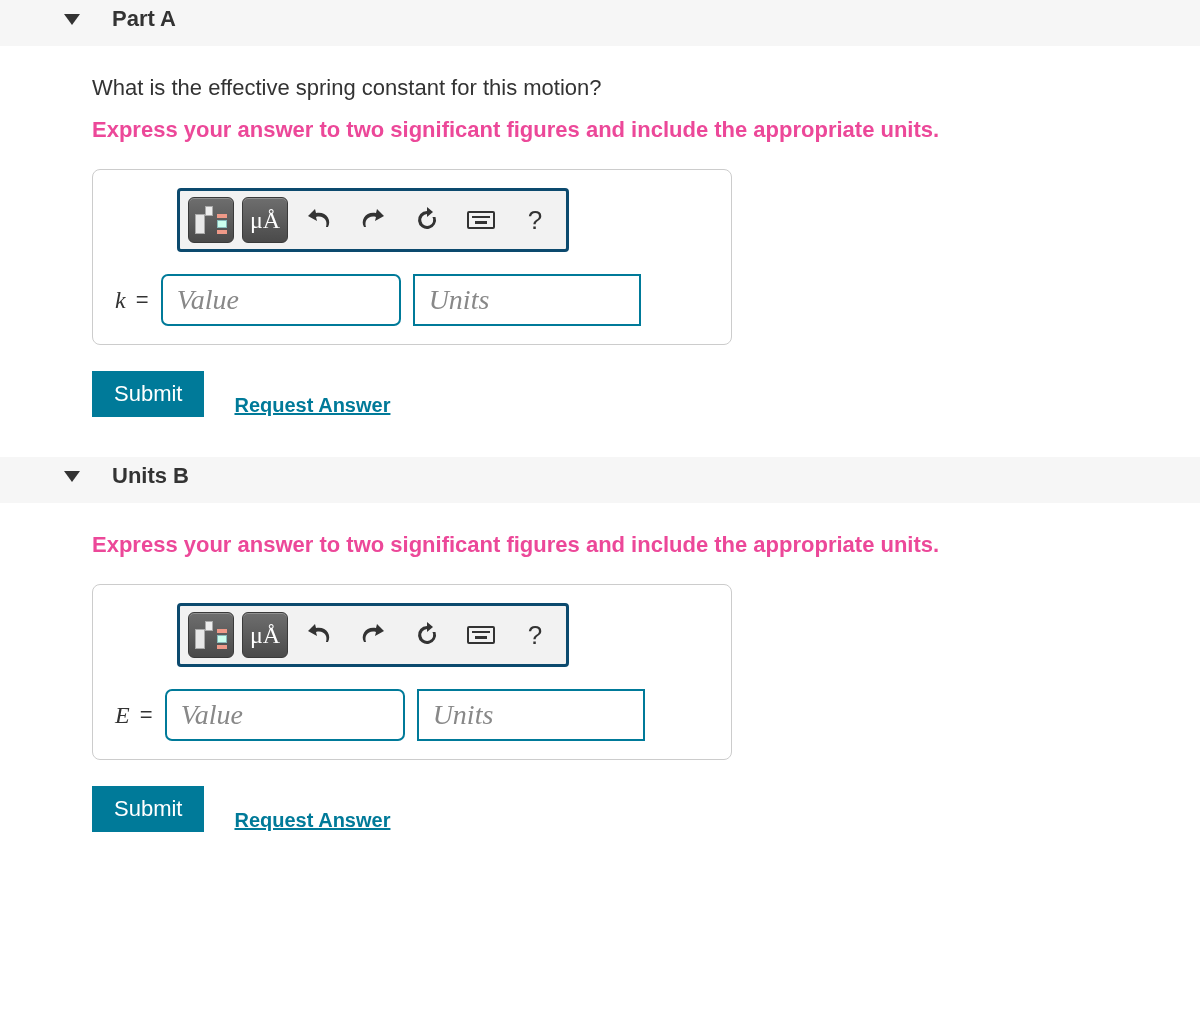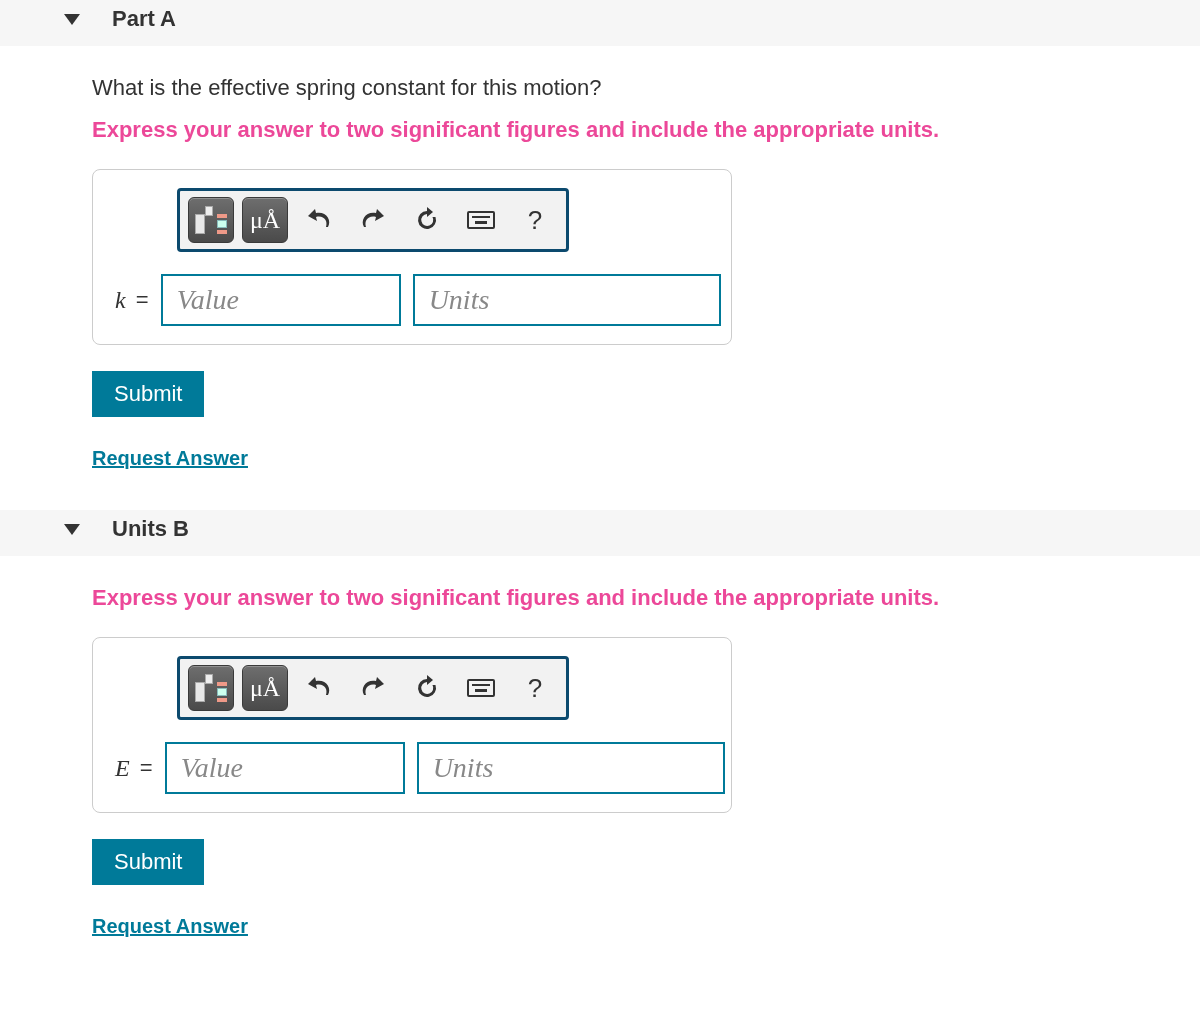--- a/index.html
+++ b/index.html
@@ -126,30 +126,29 @@
     border: 2px solid #007a99;
     height: 52px;
     font-family: Georgia, "Times New Roman", serif;
     font-style: italic;
     font-size: 28px;
     color: #888;
     padding: 0 14px;
     background: #fff;
     outline: none;
   }
-  .field.value { width: 240px; }
-  .field.units { width: 308px; }
+  .field.value { width: 240px; border-radius: 7px; }
+  .field.units { width: 228px; }
   .field::placeholder { color: #888; font-style: italic; }
 
   .actions {
     margin-top: 26px;
     display: flex;
-    align-items: flex-start;
+    align-items: flex-end;
     gap: 30px;
-    flex-direction: column;
   }
   .submit-btn {
     background: #007a99;
     color: #fff;
     font-size: 22px;
     border: none;
     padding: 10px 22px;
     cursor: pointer;
   }
   .request-link {

